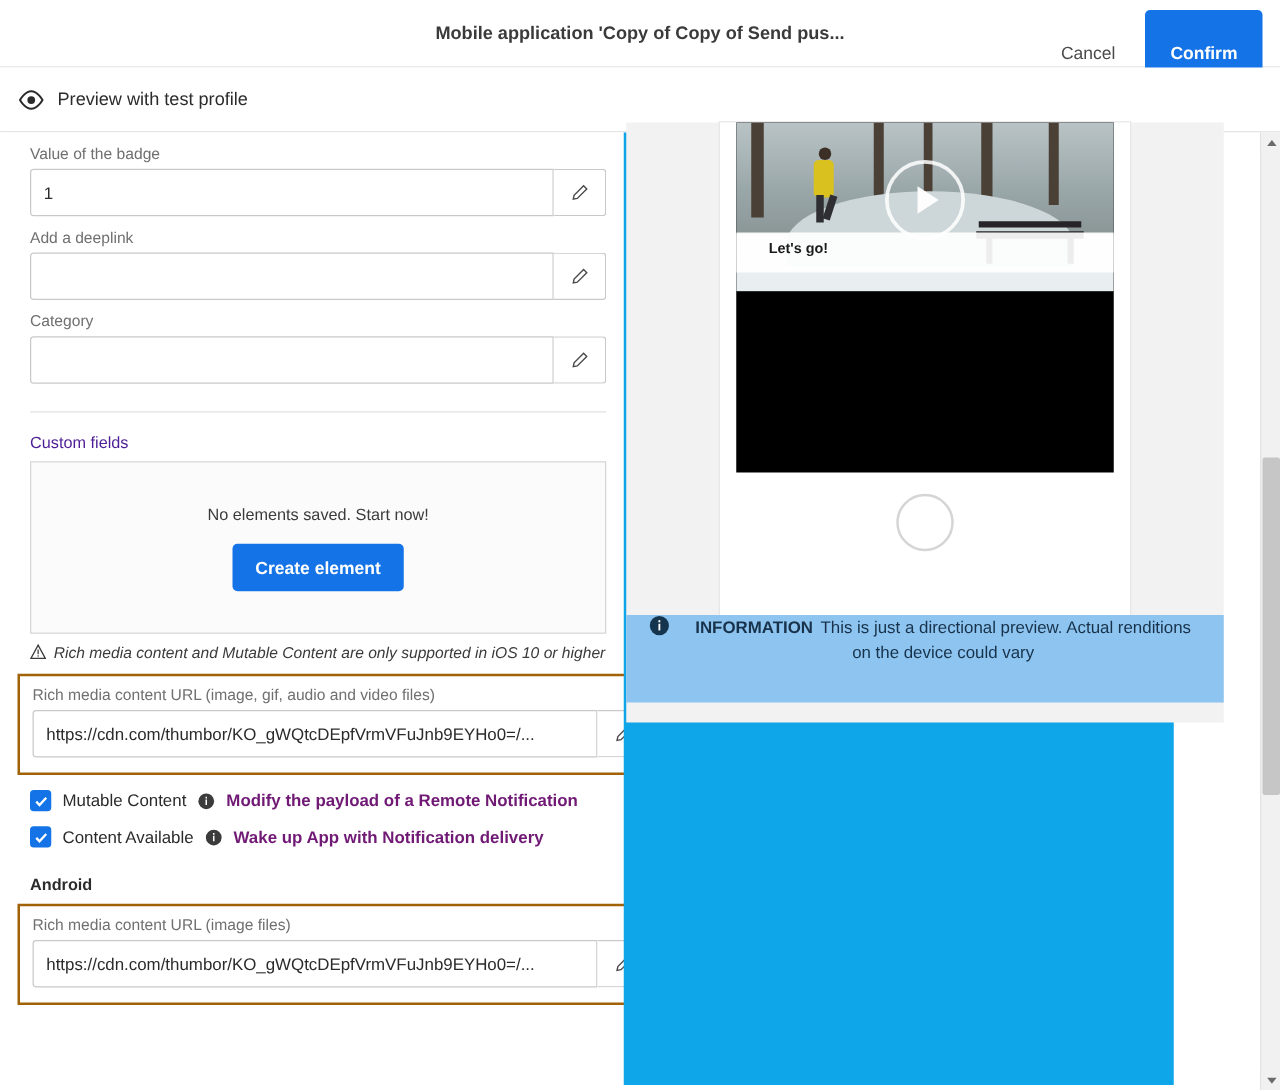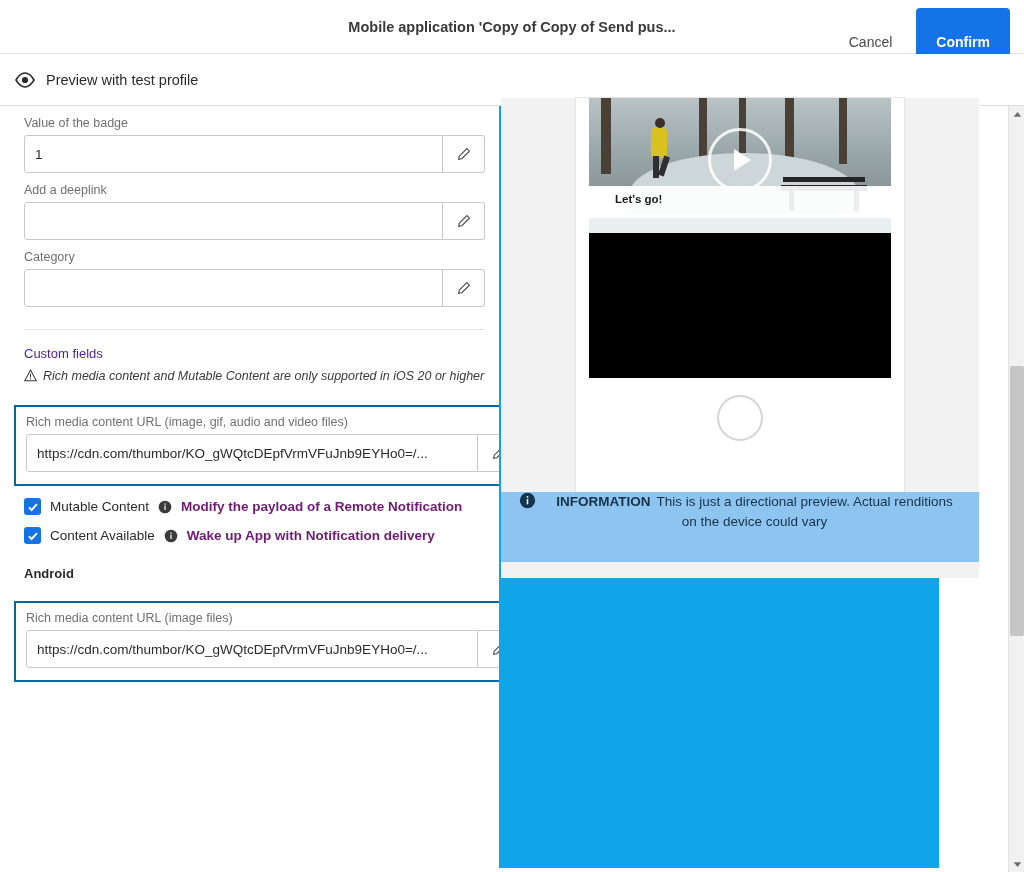--- a/index.html
+++ b/index.html
@@ -164,23 +164,23 @@
     cursor: pointer;
   }
   .warn-line {
     display: flex; align-items: flex-start; gap: 6px;
     font-size: 12.5px;
     font-style: italic;
     color: #3b3b3b;
     margin: 8px 0 4px 0;
   }
   .highlight-box {
-    border: 2px solid #0369a1;
+    border: 2px solid #a16207;
     padding: 6px 10px 10px 10px;
-    margin: 20px 0 0 -10px;
+    margin: 8px 0 0 -10px;
     width: 518px;
   }
   .highlight-box .field-label { margin-top: 2px; }
   .check-row {
     display: flex; align-items: center; gap: 9px;
     margin: 12px 0 0 0;
     font-size: 13.5px;
     color: #2b2b2b;
   }
   .checkbox {
@@ -449,31 +449,35 @@
         <div class="pencil-btn">
           <svg width="15" height="15" viewBox="0 0 16 16">
               <path d="M11.6 1.7l2.7 2.7-8.1 8.1-3.4.7.7-3.4 8.1-8.1z" fill="none" stroke="#4a4a4a" stroke-width="1.2"></path>
             </svg>
         </div>
       </div>
 
       <div class="divider"></div>
 
       <div class="custom-fields-label">Custom fields</div>
+      <div class="empty-panel">
+        <div class="empty-panel-text">No elements saved. Start now!</div>
+        <button class="btn-create">Create element</button>
+      </div>
 
 
       <div class="warn-line">
         <span>
           <svg width="13" height="13" viewBox="0 0 14 14">
               <path d="M7 1.2L13.2 12.6H.8L7 1.2z" fill="none" stroke="#3b3b3b" stroke-width="1.1"></path>
               <rect x="6.45" y="5" width="1.1" height="4" fill="#3b3b3b"></rect>
               <rect x="6.45" y="10" width="1.1" height="1.1" fill="#3b3b3b"></rect>
             </svg>
         </span>
-        <span>Rich media content and Mutable Content are only supported in iOS 20 or higher</span>
+        <span>Rich media content and Mutable Content are only supported in iOS 10 or higher</span>
       </div>
 
       <div class="highlight-box">
         <div class="field-label">Rich media content URL (image, gif, audio and video files)</div>
         <div class="input-row">
           <div class="input-box">https://cdn.com/thumbor/KO_gWQtcDEpfVrmVFuJnb9EYHo0=/...</div>
           <div class="pencil-btn">
             <svg width="15" height="15" viewBox="0 0 16 16">
                 <path d="M11.6 1.7l2.7 2.7-8.1 8.1-3.4.7.7-3.4 8.1-8.1z" fill="none" stroke="#4a4a4a" stroke-width="1.2"></path>
               </svg>

